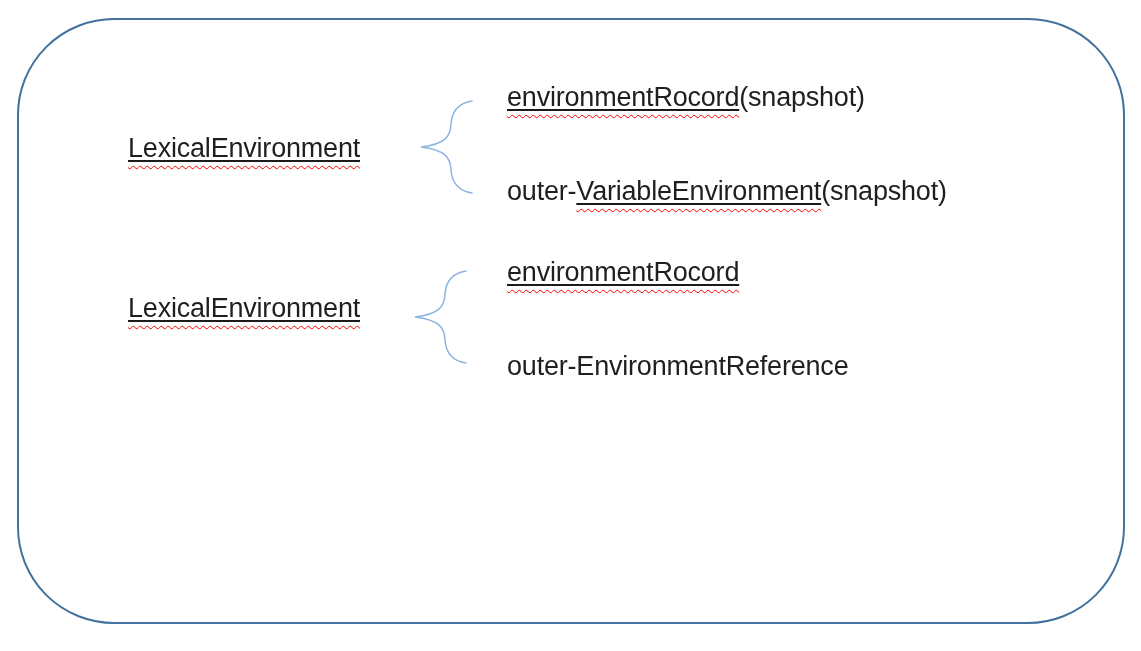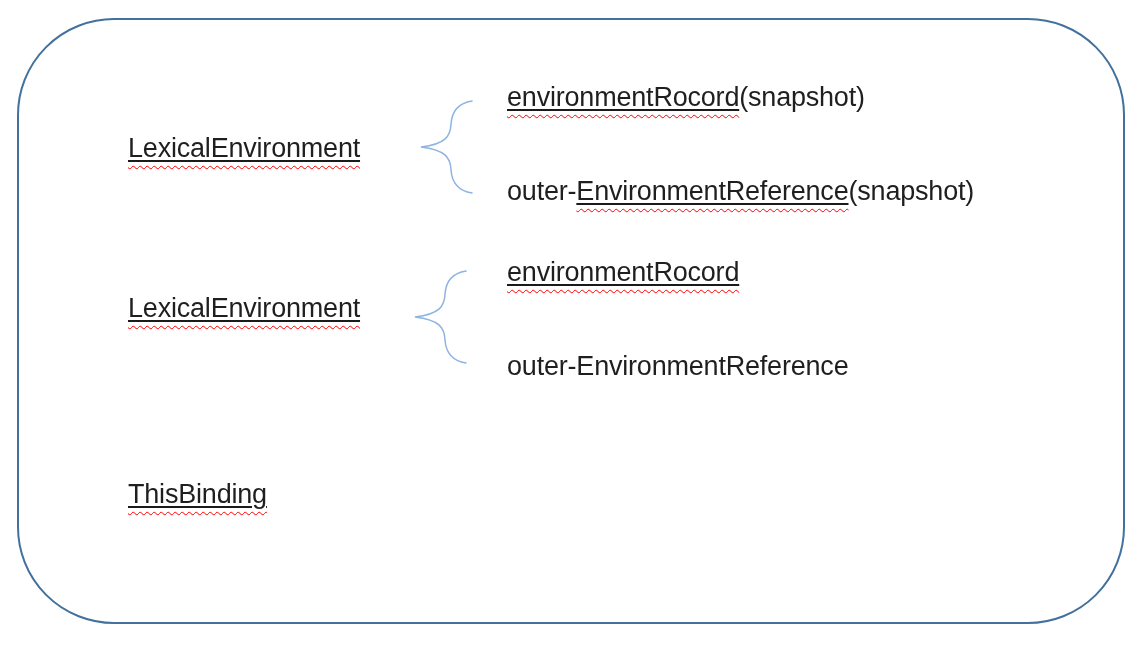--- a/index.html
+++ b/index.html
@@ -67,21 +67,21 @@
 
     <svg class="brace" style="left:418px;top:99px" width="58" height="96" viewBox="0 0 58 96">
       <path d="M54 2 C41 4 34 11 33 25 C32.5 37 28 45 3 48 C28 51 32.5 59 33 71 C34 85 41 92 54 94" fill="none" stroke="currentColor" stroke-width="1.5" stroke-linecap="round"></path>
     </svg>
 
     <div class="txt" style="left:507px;top:81px">
       <span></span><span class="spell"><span class="wavy">environmentRocord</span></span><span>(snapshot)</span>
     </div>
 
     <div class="txt" style="left:507px;top:175px">
-      <span>outer-</span><span class="spell"><span class="wavy">EnvironmentReference</span></span><span>(snapshot)</span>
+      <span>outer-</span><span class="spell"><span class="wavy">VariableEnvironment</span></span><span>(snapshot)</span>
     </div>
   </div>
 
   <div>
     <div class="txt" style="left:128px;top:292px">
       <span class="spell"><span class="wavy">LexicalEnvironment</span></span>
     </div>
 
     <svg class="brace" style="left:412px;top:269px" width="58" height="96" viewBox="0 0 58 96">
       <path d="M54 2 C41 4 34 11 33 25 C32.5 37 28 45 3 48 C28 51 32.5 59 33 71 C34 85 41 92 54 94" fill="none" stroke="currentColor" stroke-width="1.5" stroke-linecap="round"></path>
@@ -89,17 +89,14 @@
 
     <div class="txt" style="left:507px;top:256px">
       <span></span><span class="spell"><span class="wavy">environmentRocord</span></span><span></span>
     </div>
 
     <div class="txt" style="left:507px;top:350px">
       <span>outer-EnvironmentReference</span><span class="spell"><span class="wavy"></span></span><span></span>
     </div>
   </div>
 
-  <div class="txt" style="left:128px;top:478px">
-    <span class="spell"><span class="wavy">ThisBinding</span></span>
-  </div>
 
 </div>
 
 </body></html>

